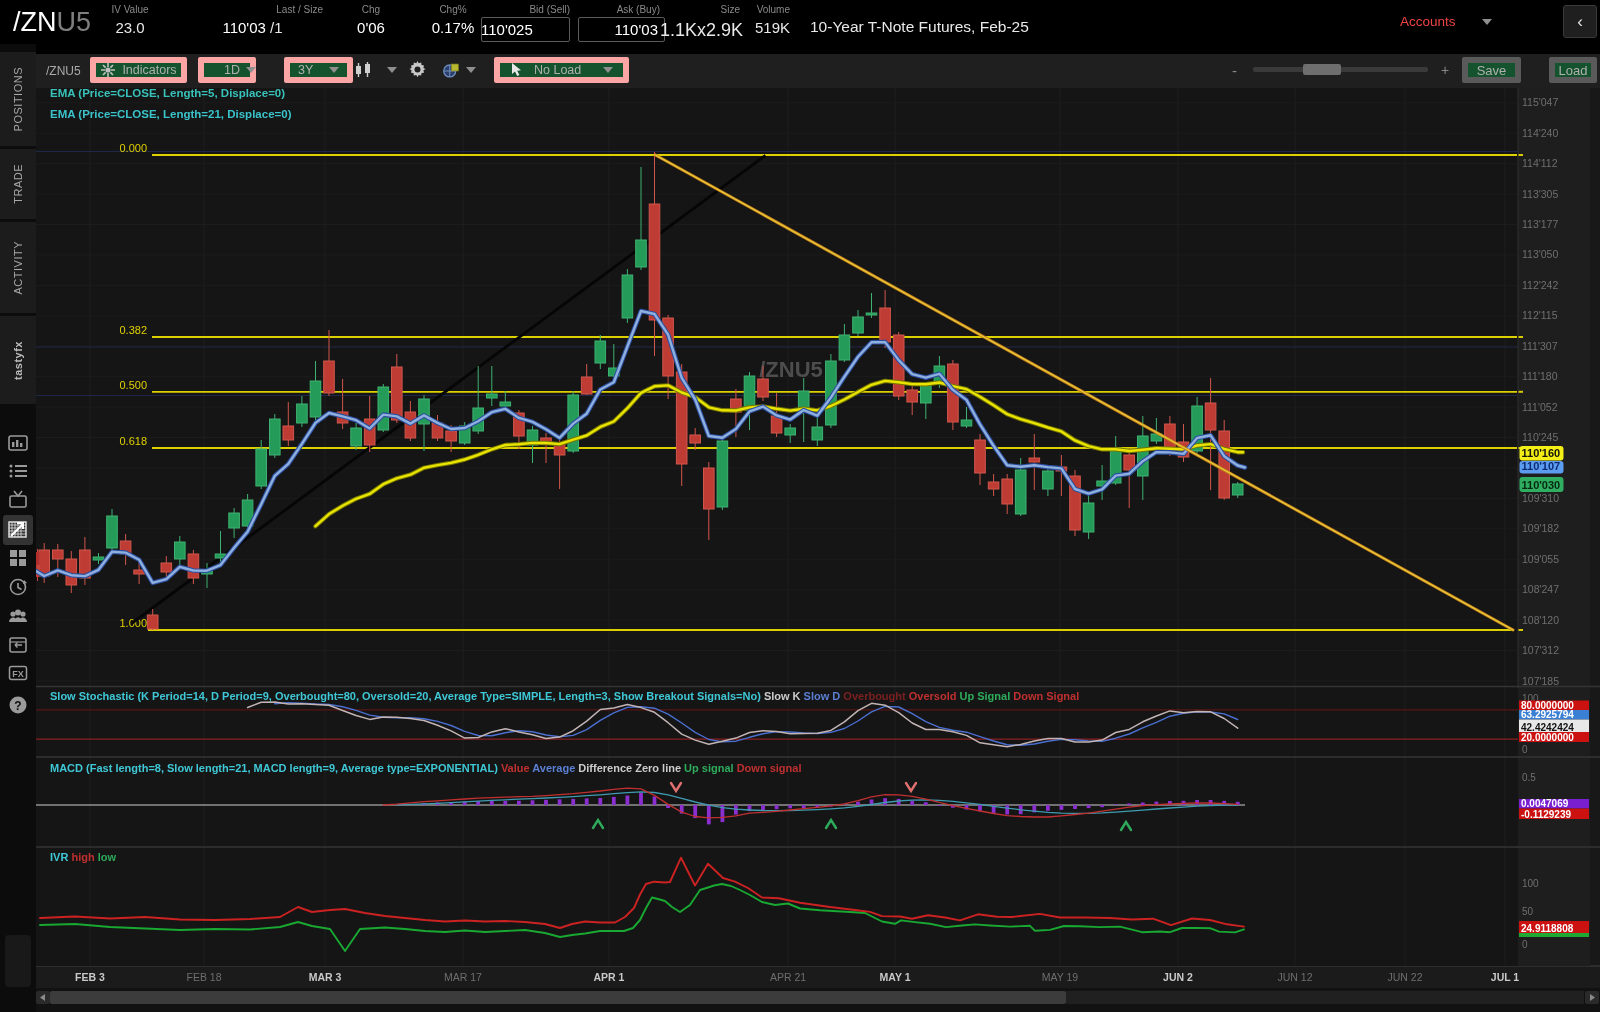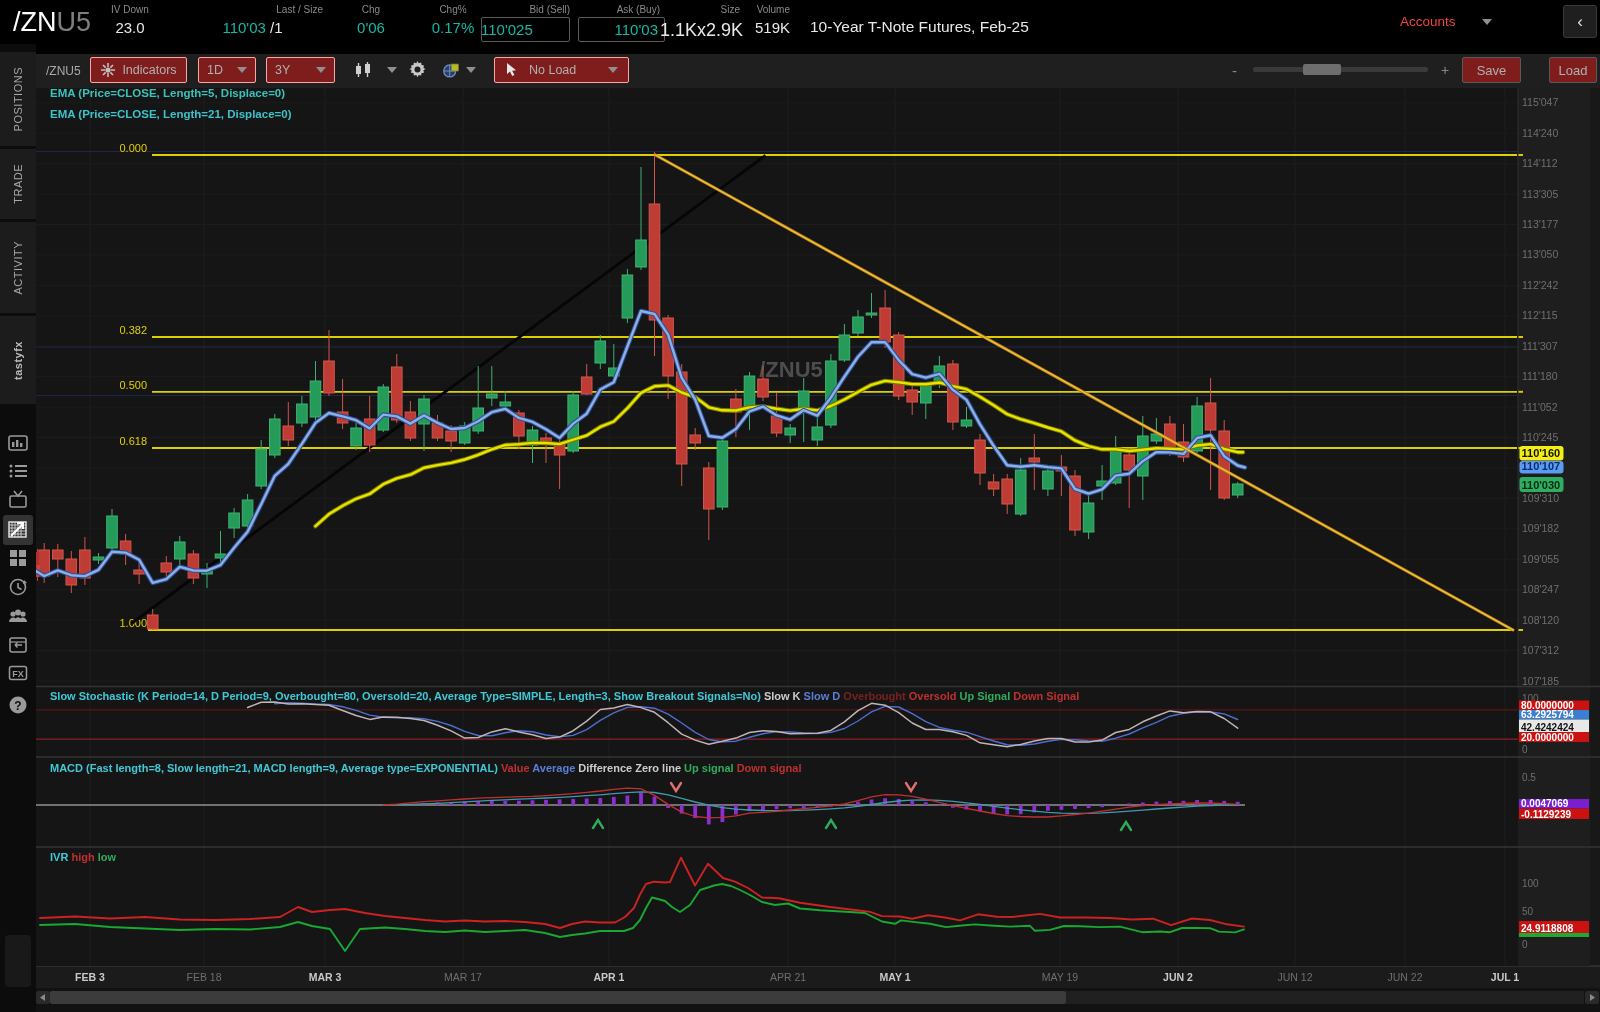--- a/index.html
+++ b/index.html
@@ -1,29 +1,29 @@
 <!DOCTYPE html>
 <html><head><meta charset="utf-8"><style>
 *{margin:0;padding:0;box-sizing:border-box}
 html,body{width:1600px;height:1012px;background:#000;font-family:"Liberation Sans",sans-serif;overflow:hidden;position:relative}
 .abs{position:absolute}
 .lbl{color:#8a8a8a;font-size:10px}
-.grn{color:#14b8a6}
+.grn{color:#ffffff}
 .wht{color:#e8e8e8}
 .hdr-val{font-size:15px}
 .box{border:1px solid #5a5a5a;border-radius:2px}
 .tab{position:absolute;left:0;width:36px;background:#1c1c1c;display:flex;align-items:center;justify-content:center}
 .tab span{transform:rotate(180deg);writing-mode:vertical-rl;color:#a8a8a8;font-size:11px;letter-spacing:.5px}
-.tbtn{position:absolute;top:3px;height:26px;border:1px solid #fca5a5;border-radius:2px;background:#7f1d1d;color:#b0b0b0;font-size:12.5px;display:flex;align-items:center;justify-content:center;gap:6px}
+.tbtn{position:absolute;top:3px;height:26px;border:6px solid #fca5a5;border-radius:2px;background:#14532d;color:#b0b0b0;font-size:12.5px;display:flex;align-items:center;justify-content:center;gap:6px}
 .caret{width:0;height:0;border-left:5px solid transparent;border-right:5px solid transparent;border-top:6px solid #8f8f8f}
 </style></head><body>
 
 <div class="abs" style="left:0;top:0;width:1600px;height:44px;background:#000">
   <span class="abs" style="left:13px;top:7px;font-size:27px;color:#fff">/ZN<span style="color:#7f7f7f">U5</span></span>
-  <div class="abs lbl" style="left:95px;top:4px;width:70px;text-align:center">IV Down</div>
+  <div class="abs lbl" style="left:95px;top:4px;width:70px;text-align:center">IV Value</div>
   <div class="abs wht hdr-val" style="left:95px;top:19px;width:70px;text-align:center">23.0</div>
   <div class="abs lbl" style="left:208px;top:4px;width:115px;text-align:right">Last / Size</div>
   <div class="abs hdr-val" style="left:195px;top:19px;width:115px;text-align:center"><span class="grn">110'03</span><span class="wht"> /1</span></div>
   <div class="abs lbl" style="left:330px;top:4px;width:82px;text-align:center">Chg</div>
   <div class="abs grn hdr-val" style="left:330px;top:19px;width:82px;text-align:center">0'06</div>
   <div class="abs lbl" style="left:412px;top:4px;width:82px;text-align:center">Chg%</div>
   <div class="abs grn hdr-val" style="left:412px;top:19px;width:82px;text-align:center">0.17%</div>
   <div class="abs lbl" style="left:490px;top:4px;width:80px;text-align:right">Bid (Sell)</div>
   <div class="abs box" style="left:481px;top:17px;width:89px;height:25px"></div>
   <div class="abs grn hdr-val" style="left:481px;top:21px;width:83px;text-align:left">110'025</div>
@@ -113,25 +113,25 @@
 
 <div class="abs" style="left:36px;top:54px;width:1564px;height:34px;background:#1f1f1f">
   <span class="abs" style="left:10px;top:10px;color:#aaa;font-size:12px">/ZNU5</span>
   <div class="tbtn" style="left:54px;width:97px">
       <svg width="16" height="16" viewBox="0 0 16 16">
         <path d="M 8 1 v 4 M 8 11 v 4 M 1 8 h 4 M 11 8 h 4 M 3 3 l 2.6 2.6 M 13 3 l -2.6 2.6 M 3 13 l 2.6 -2.6 M 13 13 l -2.6 -2.6" stroke="#c0c0c0" stroke-width="1.6"></path>
         <circle cx="8" cy="8" r="2.6" fill="#c0c0c0"></circle>
       </svg>
       <span>Indicators</span>
     </div>
-  <div class="tbtn" style="left:162px;width:58px;justify-content:space-between;padding:0 8px">
+  <div class="tbtn" style="left:162px;width:58px;justify-content:space-between;padding:0 20px">
       <span>1D</span>
       <span class="caret"></span>
     </div>
-  <div class="tbtn" style="left:230px;width:69px;justify-content:space-between;padding:0 8px">
+  <div class="tbtn" style="left:248px;width:69px;justify-content:space-between;padding:0 8px">
       <span>3Y</span>
       <span class="caret"></span>
     </div>
   <div class="tbtn" style="left:309px;width:60px;justify-content:space-between;padding:0 8px;border:none;background:none">
       <svg width="22" height="18" viewBox="0 0 22 18">
         <rect x="3" y="5" width="5" height="8" fill="#d0d0d0"></rect>
         <path d="M 5.5 2 v 14" stroke="#d0d0d0" stroke-width="1.4"></path>
         <rect x="12" y="3" width="5" height="9" fill="#d0d0d0"></rect>
         <path d="M 14.5 1 v 15" stroke="#d0d0d0" stroke-width="1.4"></path>
       </svg>

